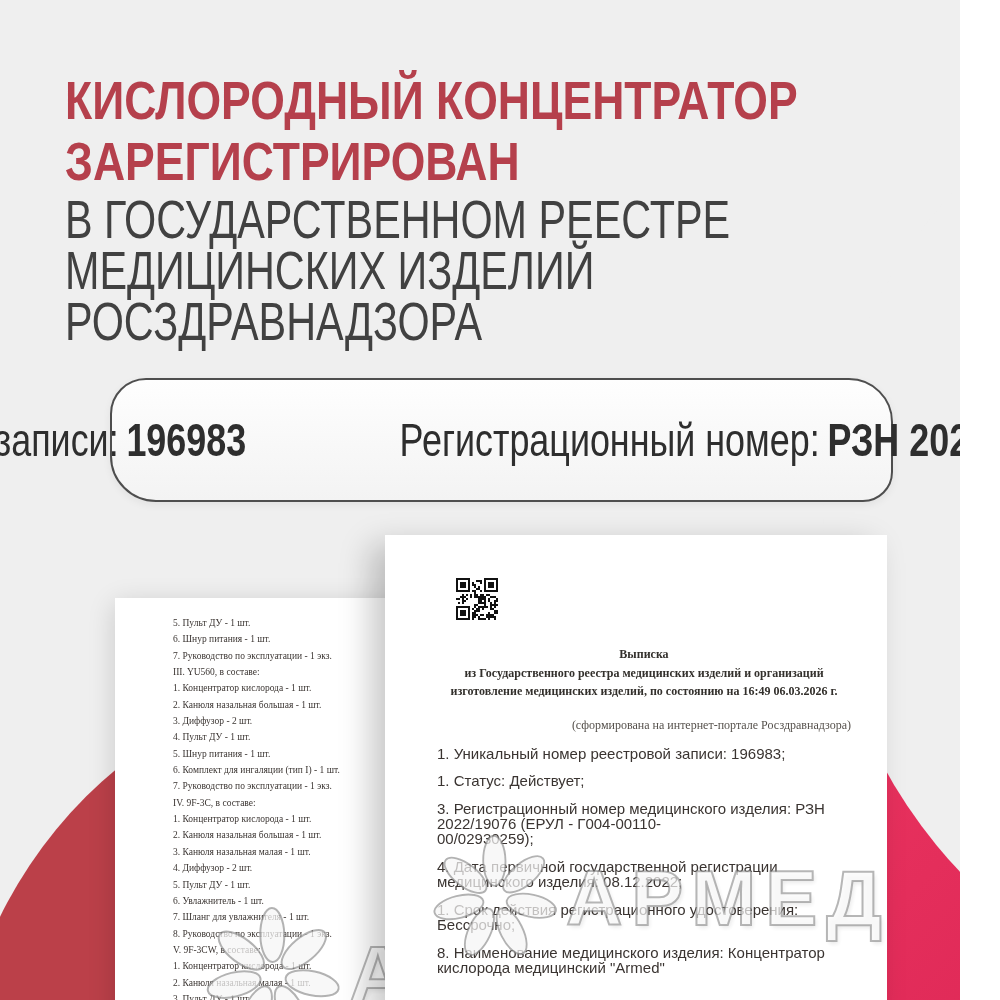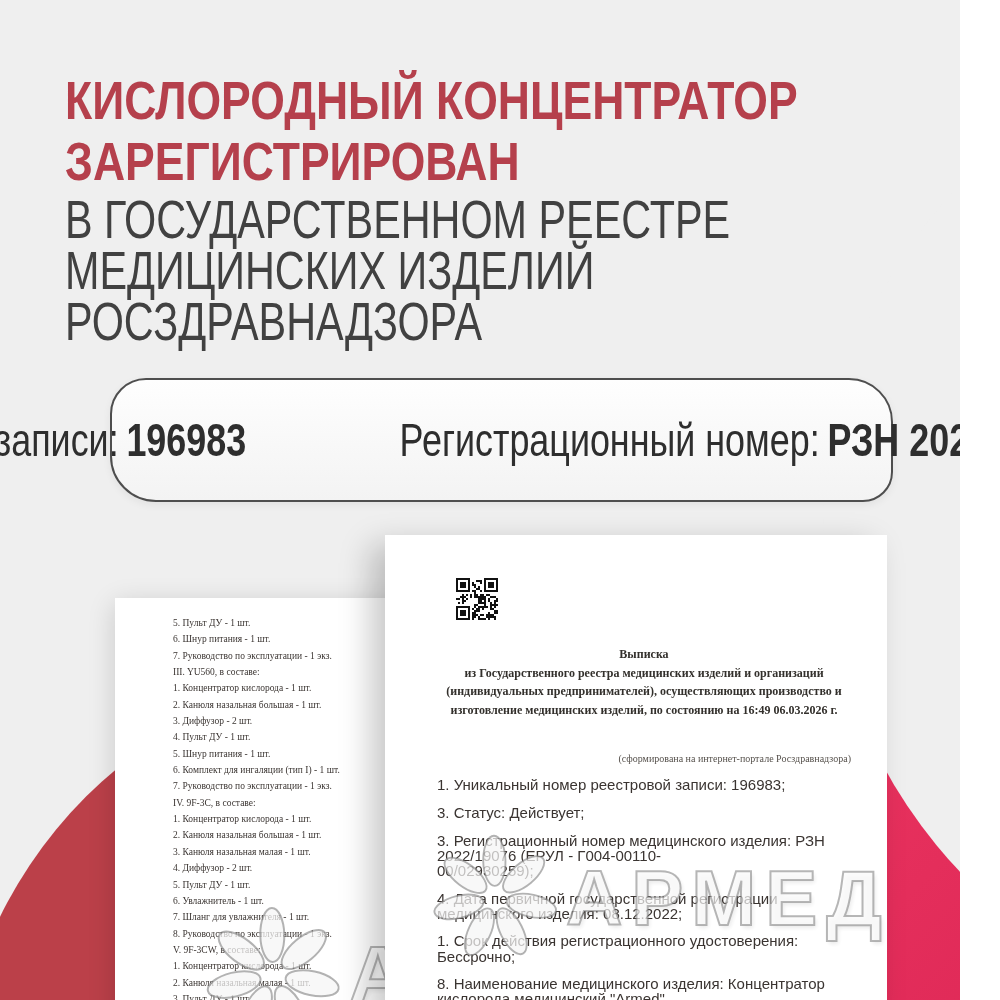--- a/index.html
+++ b/index.html
@@ -39,22 +39,22 @@
   .doc{position:absolute;background:#ffffff;box-sizing:border-box;}
   .doc-left{left:115px;top:598px;width:505px;height:440px;z-index:3;
     padding:17px 20px 0 58px;box-shadow:0 6px 26px rgba(0,0,0,0.16);}
   .doc-left .line{font-family:"Liberation Serif",serif;font-size:9.5px;line-height:16.35px;
     color:#3a3431;white-space:nowrap;}
   .doc-right{left:385px;top:535px;width:502px;height:480px;z-index:5;
     padding:43px 36px 0 52px;box-shadow:-14px 10px 30px rgba(0,0,0,0.22);}
   .qr{display:block;margin-left:19px;margin-bottom:25px;width:42px;height:42px;}
   .doc-title{font-family:"Liberation Serif",serif;font-weight:700;font-size:12px;
     line-height:18.6px;color:#33302c;text-align:center;}
-  .doc-note{font-family:"Liberation Serif",serif;font-size:10px;color:#55504b;
-    text-align:right;margin-top:34px;}
+  .doc-note{font-family:"Liberation Serif",serif;font-size:12px;color:#55504b;
+    text-align:right;margin-top:17px;}
   .doc-items{margin-top:13px;}
   .doc-items p{font-family:Liberation Sans, sans-serif;font-size:15px;line-height:15.2px;
     color:#3a3431;margin:0 0 12.4px 0;white-space:pre-line;}
 
   
   .watermark{position:absolute;display:flex;align-items:center;opacity:0.85;pointer-events:none;}
   .wm-1{left:430px;top:833px;z-index:6;}
   .wm-2{left:203px;top:905px;z-index:4;}
   .wm-text{font-weight:700;font-size:78px;letter-spacing:9px;margin-left:6px;
     color:rgba(250,250,250,0.82);-webkit-text-stroke:2px rgba(125,125,125,0.65);
@@ -261,28 +261,27 @@
         <rect x="15" y="1" width="5" height="5" fill="#fff"></rect>
         <rect x="16" y="2" width="3" height="3" fill="#111"></rect>
         <rect x="0" y="14" width="7" height="7" fill="#111"></rect>
         <rect x="1" y="15" width="5" height="5" fill="#fff"></rect>
         <rect x="2" y="16" width="3" height="3" fill="#111"></rect>
       </svg>
     <div class="doc-title">
 
     <div>Выписка</div>
         <div>из Государственного реестра медицинских изделий и организаций</div>
-        <div>(индивидуальных предпринимателей), осуществляющих производство и</div>
         <div>изготовление медицинских изделий, по состоянию на 16:49 06.03.2026 г.</div>
       </div>
     <div class="doc-note">(сформирована на интернет-портале Росздравнадзора)</div>
     <div class="doc-items">
 
     <p>1. Уникальный номер реестровой записи: 196983;</p>
-        <p>3. Статус: Действует;</p>
+        <p>1. Статус: Действует;</p>
         <p>3. Регистрационный номер медицинского изделия: РЗН 2022/19076 (ЕРУЛ - Г004-00110-
 00/02930259);</p>
         <p>4. Дата первичной государственной регистрации медицинского изделия: 08.12.2022;</p>
         <p>1. Срок действия регистрационного удостоверения: Бессрочно;</p>
         <p>8. Наименование медицинского изделия: Концентратор кислорода медицинский "Armed"</p>
       </div>
   </div>
 
   <div class="watermark wm-1">
     <svg class="wm-flower" width="130" height="130" viewBox="-70 -70 140 140">

